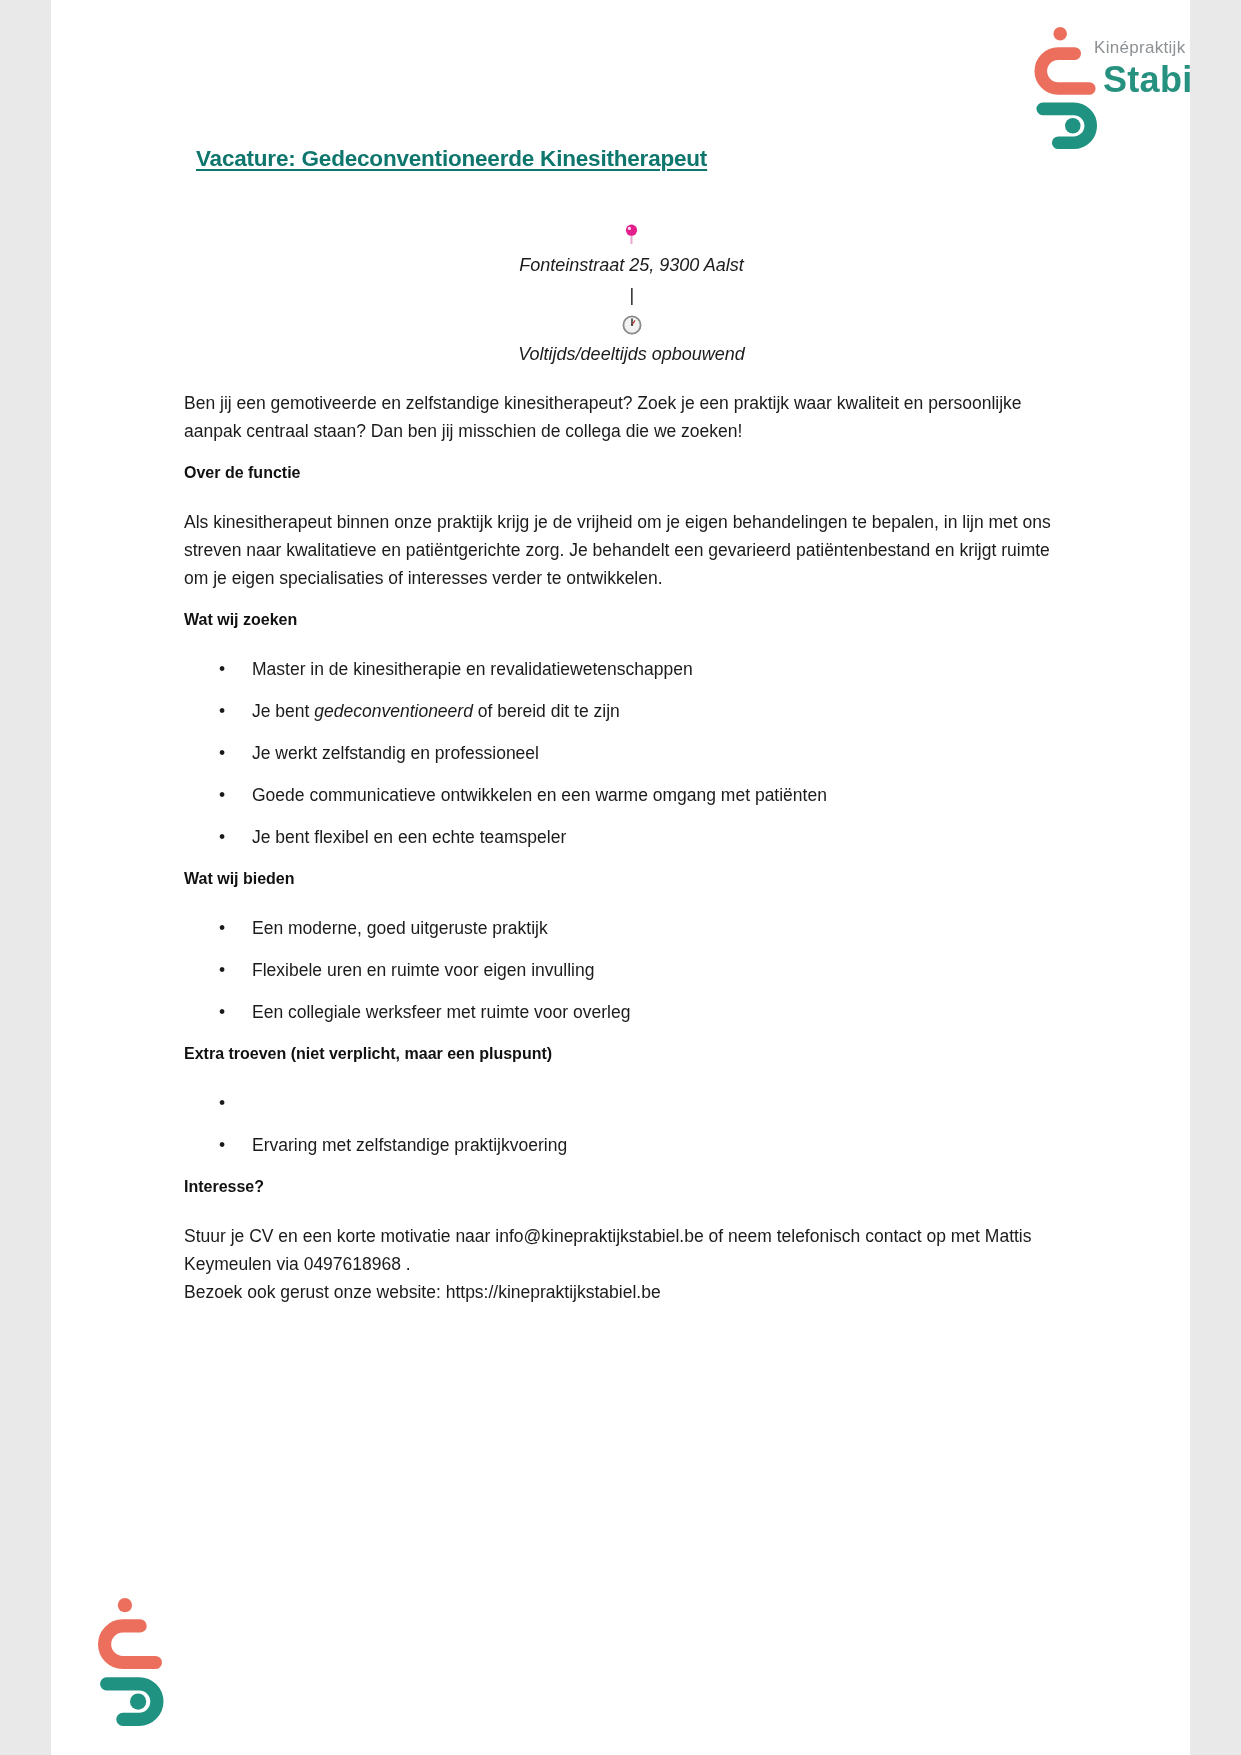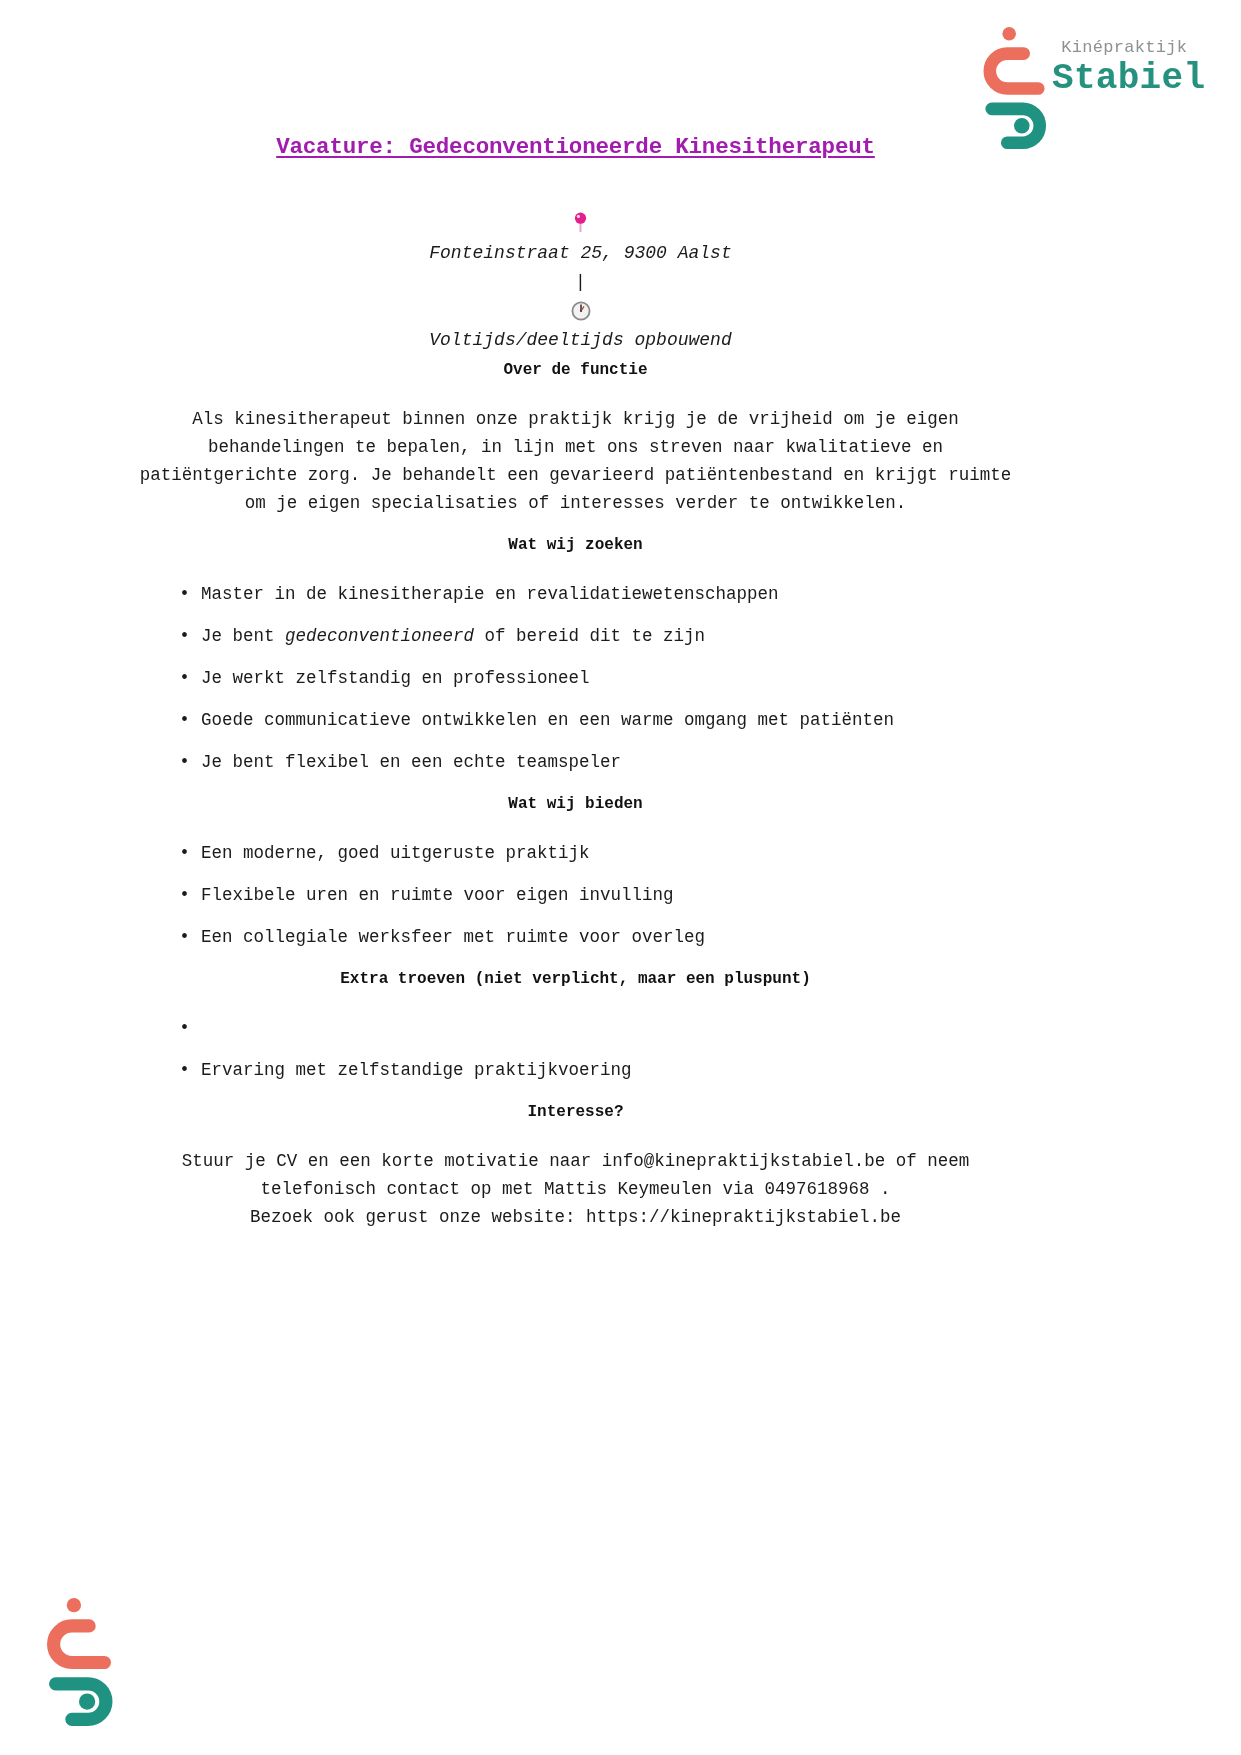--- a/index.html
+++ b/index.html
@@ -1,47 +1,46 @@
 <!DOCTYPE html>
 <html lang="nl"><head>
 <meta charset="utf-8">
 <style>
   * { box-sizing: border-box; }
   html,body { margin:0; padding:0; background:#e9e9e9; }
   .page {
     position: relative;
-    width: 1241px;
+    width: 1139px;
     height: 1755px;
     margin: 0 auto;
     background: #ffffff;
-    font-family: Liberation Mono, monospace;
+    font-family: Liberation Sans, sans-serif;
     color: #1b1b1b;
     overflow: hidden;
-    text-align: center;
   }
 
   
   .brand { position: absolute; top: 24px; left: 983px; width: 230px; height: 130px; }
   .brand .mark { position: absolute; left: 0; top: 0; }
   .brand .brand-text { position: absolute; left: 60px; top: 14px; white-space: nowrap; }
   .brand-top { display: block; font-size: 17px; color: #8d9194; letter-spacing: .3px; }
   .brand-bottom { display: block; margin-left: 9px; margin-top: 1px; font-size: 36px; font-weight: bold; color: #26917f; letter-spacing: .3px; }
 
   
   .brand-footer { position: absolute; left: 42px; top: 1596px; }
 
   
   .content { position: absolute; left: 133px; top: 132px; width: 885px; }
 
   h1.doc-title {
-    margin: 0;
+    margin: 12px;
     font-size: 22.5px;
     line-height: 30px;
     font-weight: bold;
-    color: #a21caf;
+    color: #0f766e;
     text-decoration: underline;
     text-decoration-thickness: 2px;
     text-underline-offset: 3px;
     letter-spacing: -0.2px;
   }
 
   .meta {
     margin: 50px 0 0 10px;
     display: flex;
     align-items: center;
@@ -100,20 +99,21 @@
         <svg width="20" height="20" viewBox="0 0 20 20" aria-hidden="true">
           <circle cx="10" cy="10" r="8.6" fill="#f2f2f2" stroke="#8a8a8a" stroke-width="1.8"></circle>
           <line x1="10" y1="10" x2="10" y2="3.6" stroke="#3a3a3a" stroke-width="1.6"></line>
           <line x1="10" y1="10" x2="13" y2="5.4" stroke="#c23a2f" stroke-width="1.3"></line>
           <circle cx="10" cy="10" r="1.1" fill="#3a3a3a"></circle>
         </svg>
       </span>
       <span>Voltijds/deeltijds opbouwend</span>
     </div>
 
+    <p class="para intro">Ben jij een gemotiveerde en zelfstandige kinesitherapeut? Zoek je een praktijk waar kwaliteit en persoonlijke aanpak centraal staan? Dan ben jij misschien de collega die we zoeken!</p>
 
     <h2 class="sec">Over de functie</h2>
     <p class="para">Als kinesitherapeut binnen onze praktijk krijg je de vrijheid om je eigen behandelingen te bepalen, in lijn met ons streven naar kwalitatieve en patiëntgerichte zorg. Je behandelt een gevarieerd patiëntenbestand en krijgt ruimte om je eigen specialisaties of interesses verder te ontwikkelen.</p>
 
     <h2 class="sec">Wat wij zoeken</h2>
     <ul class="blist">
       <li>
         <span class="marker">•</span>
         <span>Master in de kinesitherapie en revalidatiewetenschappen</span>
       </li>

